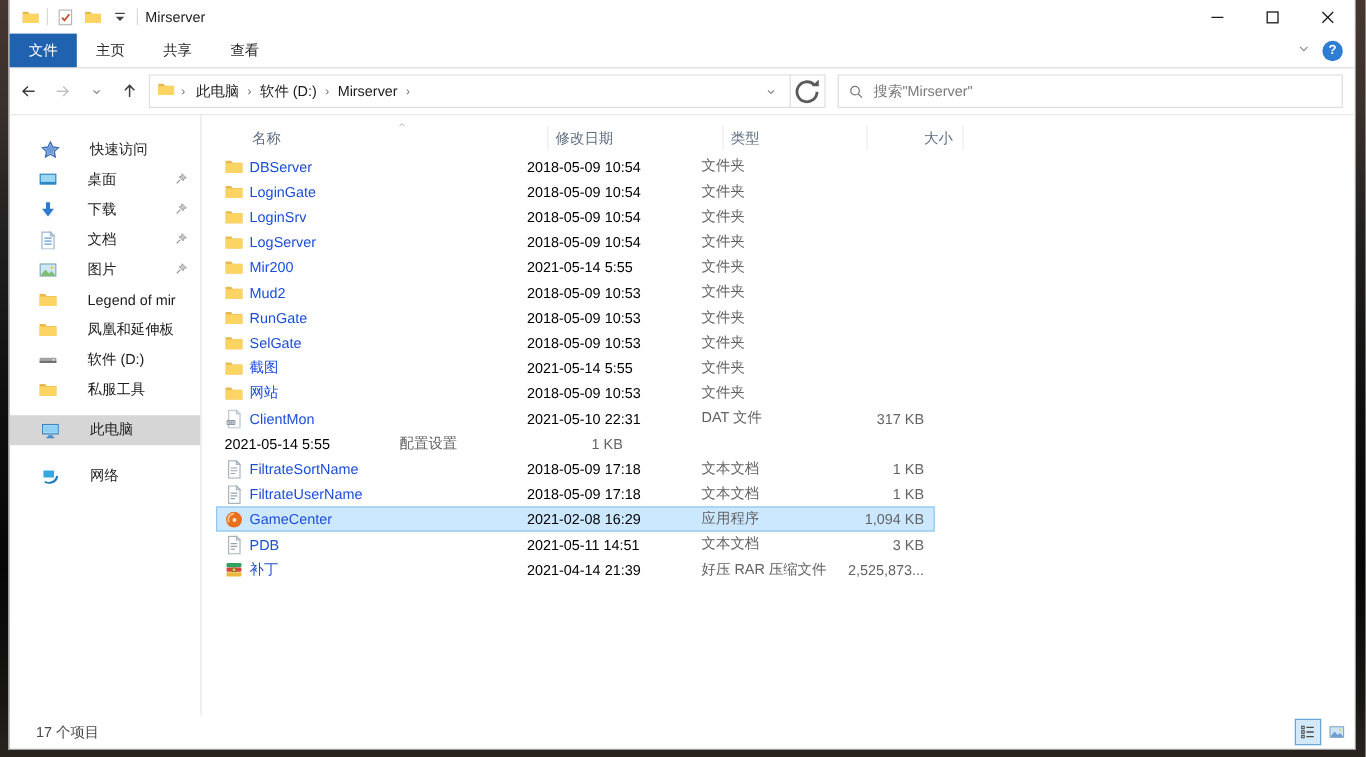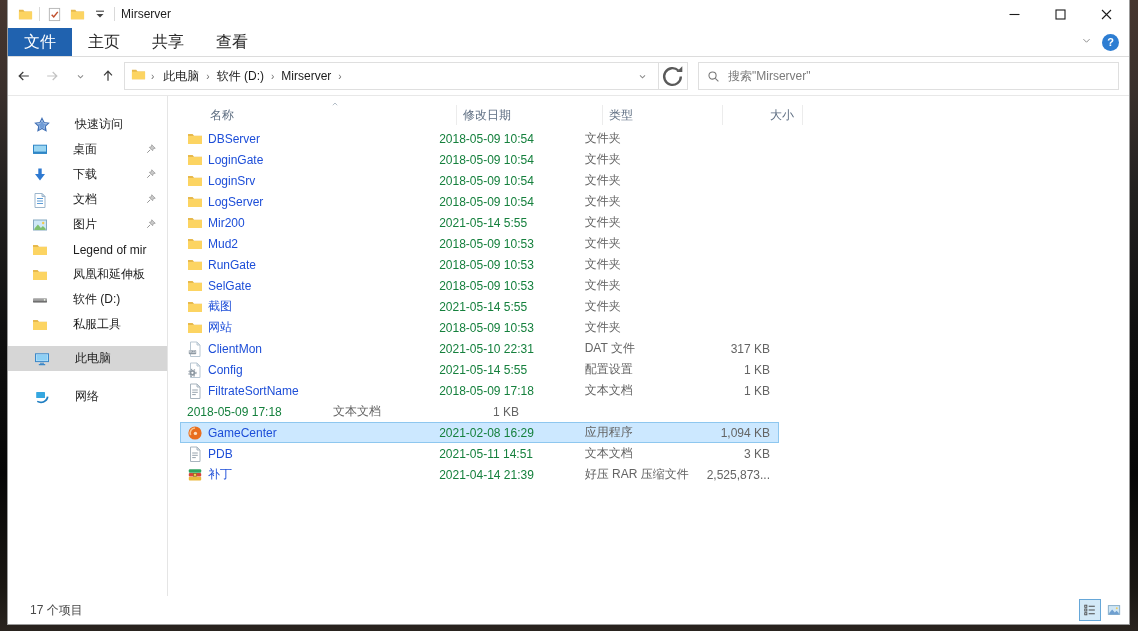--- a/index.html
+++ b/index.html
@@ -20,21 +20,21 @@
   .qat .sep{ width:1px; height:14px; background:#d9d9d9; }
   .qat-btn{ width:18px; height:18px; display:flex; align-items:center; justify-content:center; }
   .qat-btn svg{ width:15px; height:15px; }
   .qat-drop svg{ width:10px; height:10px; }
   .win-title{ margin-left:6px; font-size:12px; color:#1c1c1c; }
   .win-controls{ margin-left:auto; display:flex; height:100%; }
   .win-btn{ width:46px; height:28px; display:flex; align-items:center; justify-content:center; }
   .win-btn svg{ width:11px; height:11px; }
   
   .ribbon{ height:29px; display:flex; align-items:stretch; border-bottom:1px solid #dcdcdc; flex:0 0 auto; }
-  .tab{ padding:0 16px; display:flex; align-items:center; font-size:16px; color:#2b2b2b; }
+  .tab{ padding:0 16px; display:flex; align-items:center; font-size:12px; color:#2b2b2b; }
   .tab.active{ background:#2062af; color:#fff; }
   .ribbon-right{ margin-left:auto; display:flex; align-items:center; gap:10px; padding-right:10px; }
   .ribbon-right .chev svg{ width:11px; height:11px; }
   .help-btn{ width:17px; height:17px; border-radius:50%; background:#2d7dd2; color:#fff;
     display:flex; align-items:center; justify-content:center; font-size:11px; font-weight:bold; }
   
   .addr-row{ height:39px; display:flex; align-items:center; border-bottom:1px solid #e8e8e8; flex:0 0 auto; padding:0 10px 0 4px; gap:4px; }
   .nav-btn{ width:24px; height:24px; display:flex; align-items:center; justify-content:center; }
   .nav-btn svg{ width:14px; height:14px; }
   .nav-btn.small svg{ width:9px; height:9px; }
@@ -69,21 +69,21 @@
   .hcell{ color:#5e6e82; font-size:12px; border-right:1px solid #ececec; height:20px; display:flex; align-items:center; padding-left:6px; position:relative; }
   .hcell .sort{ position:absolute; top:-7px; left:50%; }
   .hcell .sort svg{ width:10px; height:10px; }
   .c0{ width:253px;margin-left:24px; } .c1{ width:146px; } .c2{ width:120px; } .c3{ width:80px; justify-content:flex-end; padding-right:8px; }
   .rows{ flex:1; overflow:hidden; }
   .frow{ display:flex; height:21px; align-items:center; margin-left:12px; width:599px; border:1px solid transparent; }
   .frow.selected{ background:#cce8ff; border-color:#8ec7ef; }
   .cell{ display:flex; align-items:center; height:100%; }
   .cell.name{ width:253px; gap:5px; padding-left:6px; color:#1d4ed8; }
   .cell.name .fico svg{ width:16px; height:16px; display:block; }
-  .cell.date{ width:146px; color:#15803d; padding-left:6px; }
+  .cell.date{ width:146px; color:#000000; padding-left:6px; }
   .cell.type{ width:120px; color:#646464; padding-left:6px; }
   .cell.size{ width:80px; color:#646464; justify-content:flex-end; padding-right:8px; }
   
   .statusbar{ height:28px; flex:0 0 auto; display:flex; align-items:center; padding:0 4px 0 22px; color:#4a4a4a; }
   .status-right{ margin-left:auto; display:flex; align-items:center; gap:2px; }
   .view-btn{ width:22px; height:22px; display:flex; align-items:center; justify-content:center; border:1px solid transparent; }
   .view-btn.selected{ background:#d3e9f7; border-color:#66a7d8; }
   .view-btn svg{ width:14px; height:14px; }
 </style>
 </head>
@@ -501,52 +501,50 @@
                   <text x="5.5" y="12.2" font-size="3.4" fill="#fff" text-anchor="middle" font-family="sans-serif">VCD</text>
                 </svg>
               </span>
               <span>ClientMon</span>
             </div>
             <div class="cell date">2021-05-10 22:31</div>
             <div class="cell type">DAT 文件</div>
             <div class="cell size">317 KB</div>
           </div>
           <div class="frow">
-            <div class="cell name">
-              <span class="fico">
-                <svg viewBox="0 0 16 16">
-                  <path d="M3.5 1h6.5l3 3v11.5h-9.5z" fill="#fff" stroke="#b9c7d2"></path>
-                  <path d="M10 1l3 3h-3z" fill="#e3ebf1" stroke="#b9c7d2"></path>
-                  <circle cx="5.4" cy="10.8" r="2.9" fill="#8d98a2"></circle>
-                  <circle cx="5.4" cy="10.8" r="3.6" fill="none" stroke="#8d98a2" stroke-width="1.1" stroke-dasharray="1.4 1.6"></circle>
-                  <circle cx="5.4" cy="10.8" r="1.1" fill="#fff"></circle>
-                </svg>
-              </span>
-              <span>Config</span>
-            </div>
             <div class="cell date">2021-05-14 5:55</div>
             <div class="cell type">配置设置</div>
             <div class="cell size">1 KB</div>
           </div>
           <div class="frow">
             <div class="cell name">
               <span class="fico">
                 <svg viewBox="0 0 16 16">
                   <path d="M3.5 1h6.5l3 3v11.5h-9.5z" fill="#fff" stroke="#a8b4be"></path>
                   <path d="M10 1l3 3h-3z" fill="#e3ebf1" stroke="#a8b4be"></path>
                   <path d="M5.2 7h5.6M5.2 9.3h5.6M5.2 11.6h3.6" stroke="#97a3ad" stroke-width="1"></path>
                 </svg>
               </span>
               <span>FiltrateSortName</span>
             </div>
             <div class="cell date">2018-05-09 17:18</div>
             <div class="cell type">文本文档</div>
             <div class="cell size">1 KB</div>
           </div>
           <div class="frow">
+            <div class="cell name">
+              <span class="fico">
+                <svg viewBox="0 0 16 16">
+                  <path d="M3.5 1h6.5l3 3v11.5h-9.5z" fill="#fff" stroke="#a8b4be"></path>
+                  <path d="M10 1l3 3h-3z" fill="#e3ebf1" stroke="#a8b4be"></path>
+                  <path d="M5.2 7h5.6M5.2 9.3h5.6M5.2 11.6h3.6" stroke="#97a3ad" stroke-width="1"></path>
+                </svg>
+              </span>
+              <span>FiltrateUserName</span>
+            </div>
             <div class="cell date">2018-05-09 17:18</div>
             <div class="cell type">文本文档</div>
             <div class="cell size">1 KB</div>
           </div>
           <div class="frow selected">
             <div class="cell name">
               <span class="fico">
                 <svg viewBox="0 0 16 16">
                   <circle cx="8" cy="8" r="6.6" fill="#e96e1e"></circle>
                   <path d="M3.6 10.2A5.1 5.1 0 0 1 8 3" fill="none" stroke="#f8c18a" stroke-width="1.6"></path>

